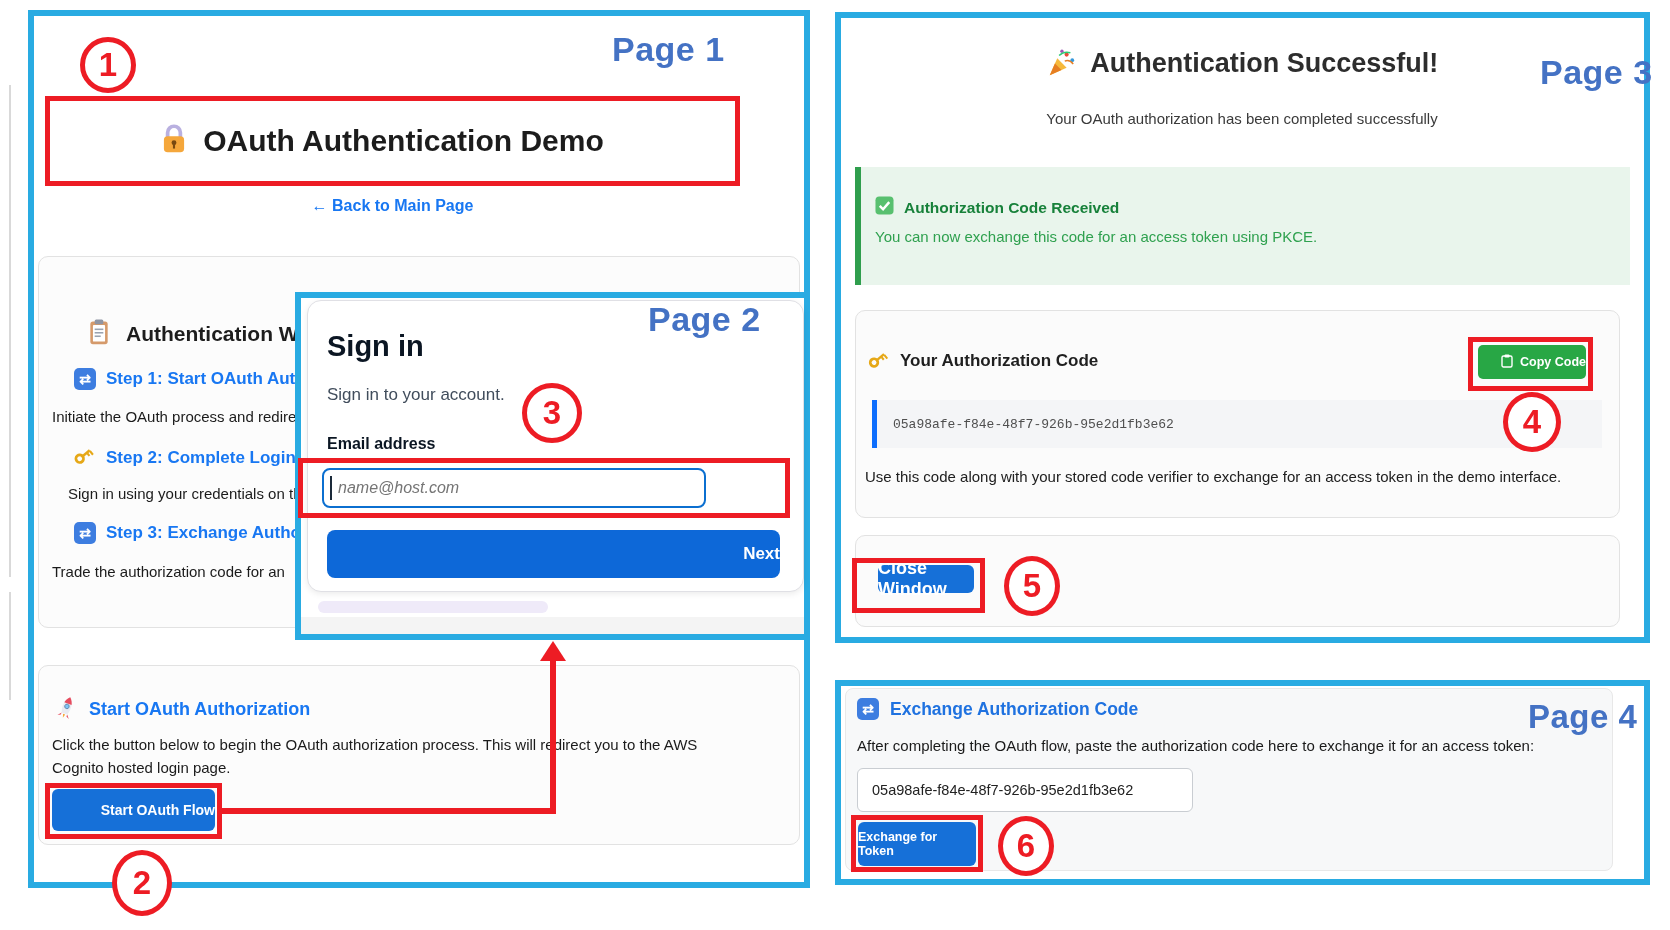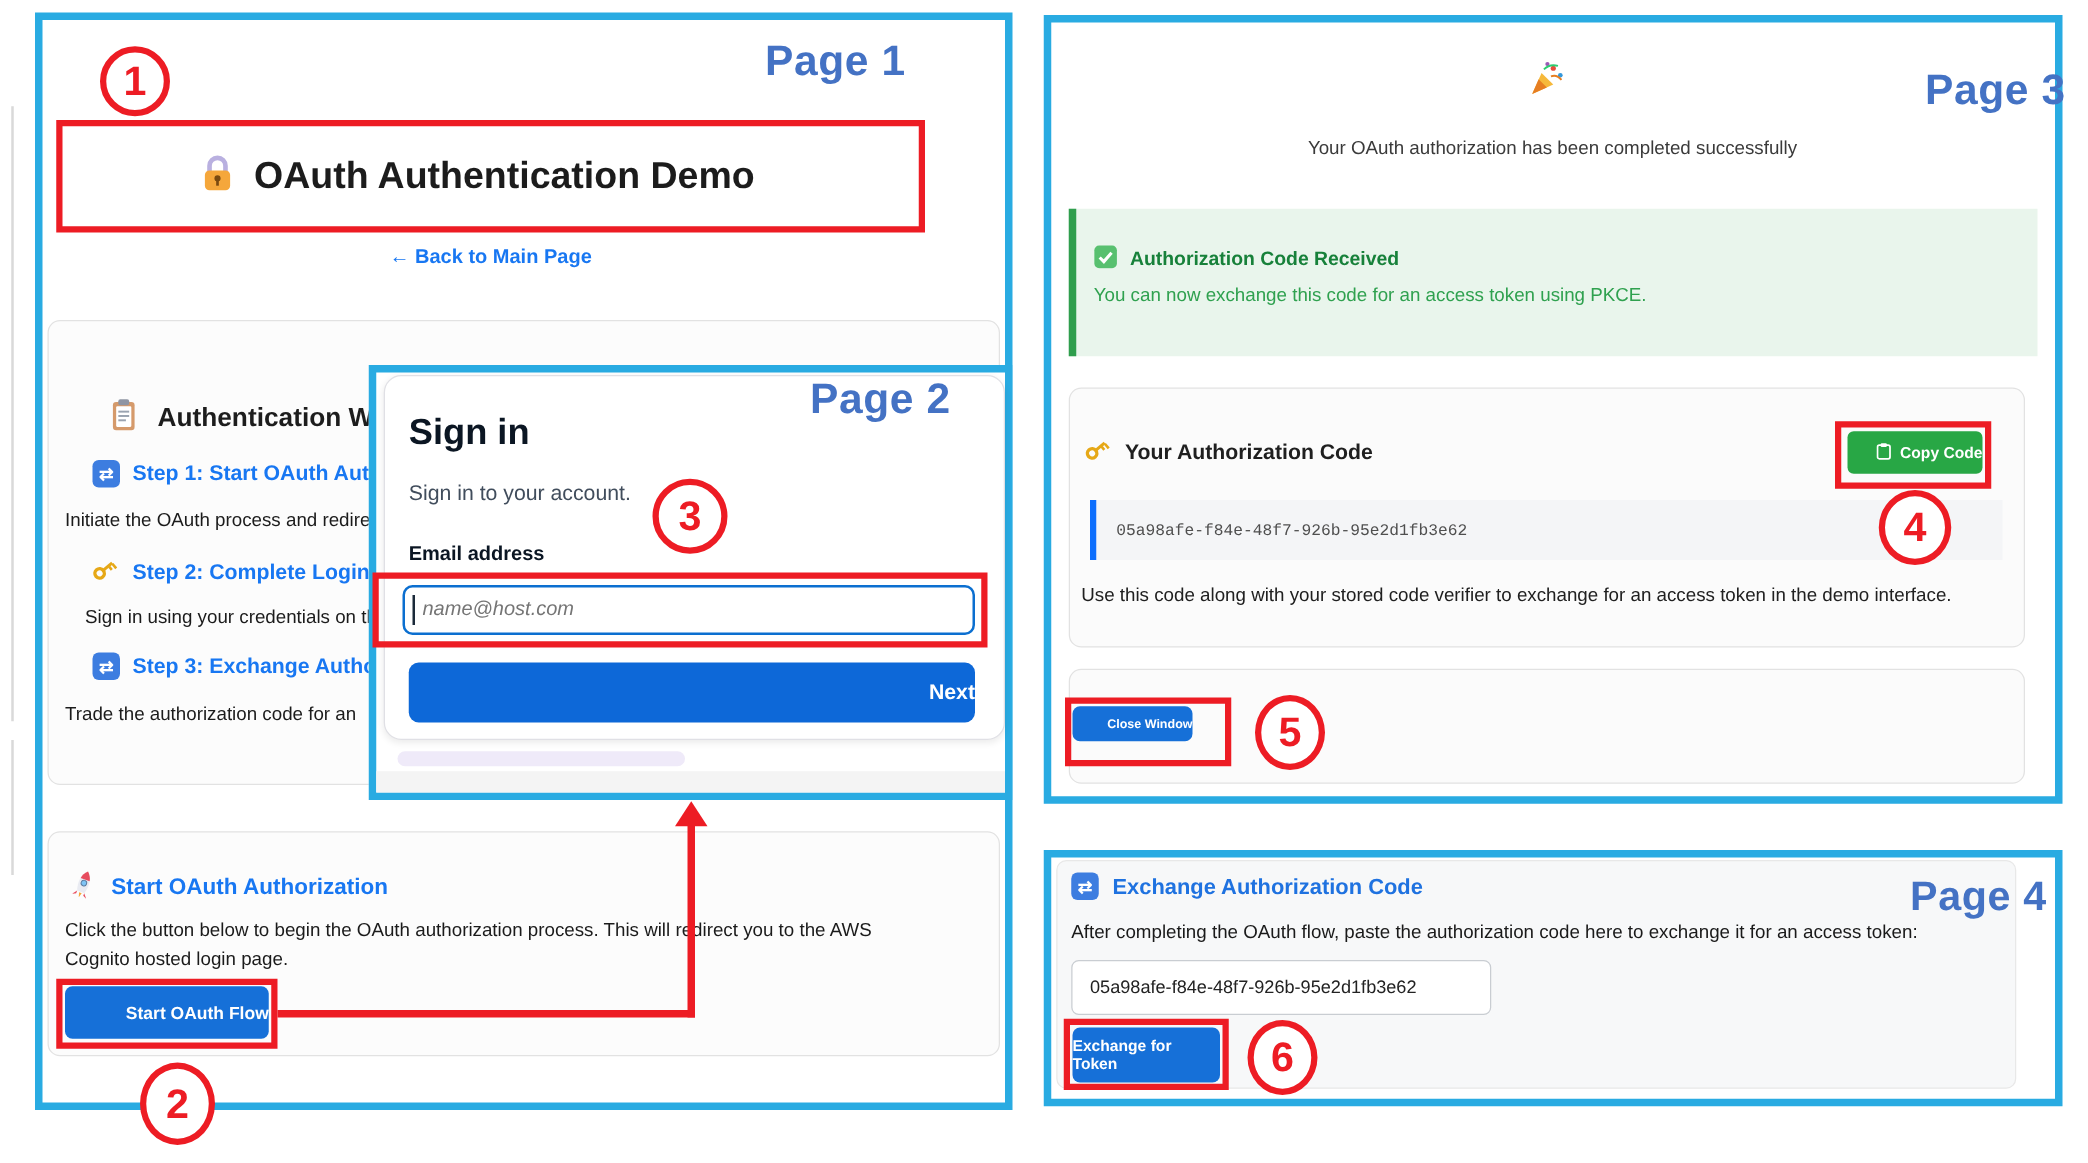--- a/index.html
+++ b/index.html
@@ -127,38 +127,39 @@
 <div class="btn btn-blue" style="left:52px;top:789px;width:163px;height:42px;font-size:14px;z-index:12;">Start OAuth Flow</div>
 
 <div class="panel" style="left:295px;top:292px;width:515px;height:348px;z-index:20;background:#fff;"></div>
 <div class="cognito-card" style="left:307px;top:300px;width:497px;height:292px;z-index:21;"></div>
 <div class="abs" style="left:318px;top:601px;width:230px;height:12px;background:#efeaf9;border-radius:6px;z-index:21;"></div>
 <div class="abs" style="left:301px;top:617px;width:503px;height:17px;background:#f4f4f4;z-index:21;"></div>
 <div class="page-label" style="left:648px;top:300px;z-index:22;">Page 2</div>
 <div class="abs" style="left:327px;top:330px;font-size:29px;font-weight:bold;color:#0b1623;z-index:22;">Sign in</div>
 <div class="abs" style="left:327px;top:385px;font-size:17px;color:#414d5c;z-index:22;">Sign in to your account.</div>
 <div class="abs" style="left:327px;top:435px;font-size:16px;font-weight:bold;color:#0b1623;z-index:22;">Email address</div>
-<input class="email-input" style="left: 322px; top: 468px; width: 458px; height: 40px; z-index: 22;" placeholder="name@host.com">
+<input class="email-input" style="left: 322px; top: 468px; width: 384px; height: 40px; z-index: 22;" placeholder="name@host.com">
 <div class="abs" style="left:330px;top:476px;width:2px;height:24px;background:#1b2a3a;z-index:23;"></div>
 <div class="btn" style="left:327px;top:530px;width:453px;height:48px;font-size:17px;background:#0d68d8;border-radius:8px;z-index:22;">Next</div>
 
 <div class="panel" style="left:835px;top:12px;width:815px;height:631px;z-index:10;"></div>
 <div class="page-label" style="left:1540px;top:33px;z-index:12;margin-top:20px;">Page 3</div>
 <div class="abs" style="left:841px;top:48px;width:802px;text-align:center;z-index:11;">
   <span class="icon" style="vertical-align:-6px;margin-right:10px;">
     <svg width="30" height="30" viewBox="0 0 32 32">
       <path d="M4 29 L12 11 L22 21 Z" fill="#f6b93b"></path>
       <path d="M4 29 L9.5 16.5 L16.5 23.5 Z" fill="#e67e22"></path>
       <circle cx="22" cy="7" r="2.2" fill="#e74c3c"></circle>
       <circle cx="28" cy="13" r="2" fill="#3498db"></circle>
       <circle cx="17" cy="3.5" r="1.8" fill="#9b59b6"></circle>
       <path d="M14 8 Q19 3 26 5" stroke="#2ecc71" fill="none" stroke-width="1.6"></path>
       <path d="M20 14 Q25 12 29 17" stroke="#e67e22" fill="none" stroke-width="1.6"></path>
     </svg>
   </span>
+  <span style="font-size:27px;font-weight:bold;color:#2d2d2d;">Authentication Successful!</span>
 </div>
 <div class="abs" style="left:841px;top:110px;width:802px;text-align:center;font-size:15px;color:#3a3a3a;z-index:11;">Your OAuth authorization has been completed successfully</div>
 
 <div class="alert-green" style="left:855px;top:167px;width:775px;height:118px;z-index:11;"></div>
 <div class="abs" style="left:875px;top:196px;z-index:12;display:flex;align-items:center;gap:10px;">
   <span class="icon">
     <svg width="19" height="19" viewBox="0 0 20 20">
       <rect x="0.5" y="0.5" width="19" height="19" rx="4" fill="#58c06f"></rect>
       <path d="M5 10.5 L8.5 14 L15 6.5" stroke="#ffffff" stroke-width="2.6" fill="none"></path>
     </svg>
@@ -187,21 +188,21 @@
     </svg>
   </span>
   <span>Copy Code</span>
 </div>
 <div class="codebox" style="left:872px;top:400px;width:730px;height:48px;z-index:12;">
   <span class="mono" style="font-size:13px;color:#4f4f4f;margin-left:16px;">05a98afe-f84e-48f7-926b-95e2d1fb3e62</span>
 </div>
 <div class="abs" style="left:865px;top:468px;font-size:15px;color:#202020;z-index:12;">Use this code along with your stored code verifier to exchange for an access token in the demo interface.</div>
 
 <div class="card" style="left:855px;top:535px;width:765px;height:92px;background:#fbfbfb;z-index:11;"></div>
-<div class="btn btn-blue" style="left:858px;top:565px;width:96px;height:28px;font-size:10px;z-index:12;">Close Window</div>
+<div class="btn btn-blue" style="left:878px;top:565px;width:96px;height:28px;font-size:18px;z-index:12;">Close Window</div>
 
 <div class="panel" style="left:835px;top:680px;width:815px;height:205px;z-index:10;"></div>
 <div class="abs" style="left:845px;top:688px;width:768px;height:183px;background:#f7f8f9;border:1px solid #e8e8e8;border-radius:8px;z-index:11;box-sizing:border-box;"></div>
 <div class="page-label" style="left:1528px;top:698px;font-size:33px;z-index:12;">Page 4</div>
 <div class="abs" style="left:857px;top:698px;z-index:12;display:flex;align-items:center;gap:11px;">
   <span class="sync-badge">⇄</span>
   <span style="color:#1f72e0;font-weight:bold;font-size:17.5px;">Exchange Authorization Code</span>
 </div>
 <div class="abs" style="left:857px;top:737px;font-size:15px;color:#1a1a1a;z-index:12;">After completing the OAuth flow, paste the authorization code here to exchange it for an access token:</div>
 <input class="p4-input" style="left: 857px; top: 768px; width: 336px; height: 44px; z-index: 12;" value="05a98afe-f84e-48f7-926b-95e2d1fb3e62">

